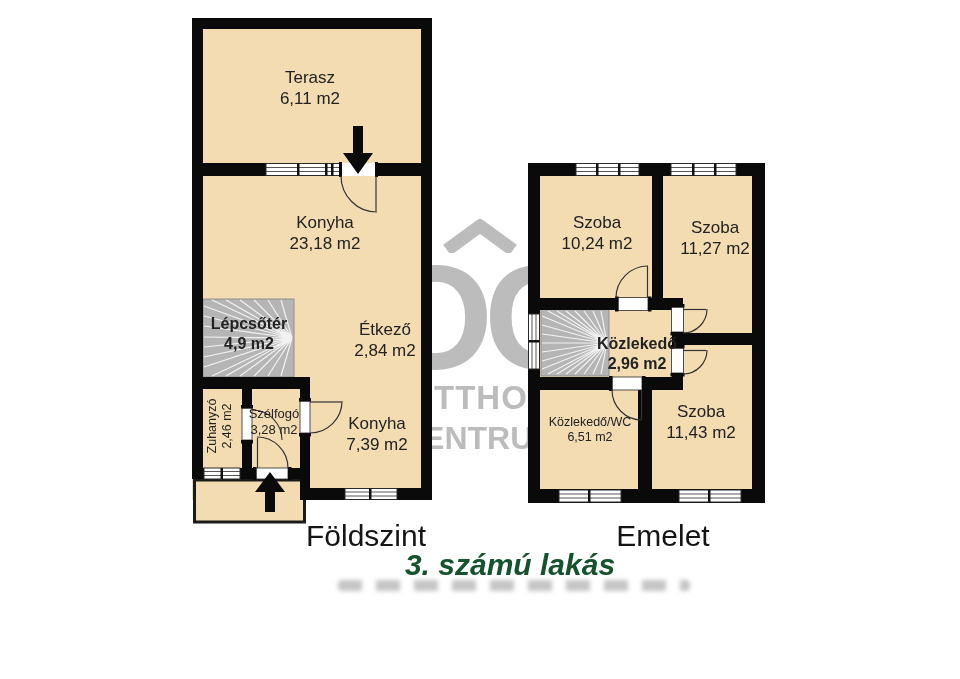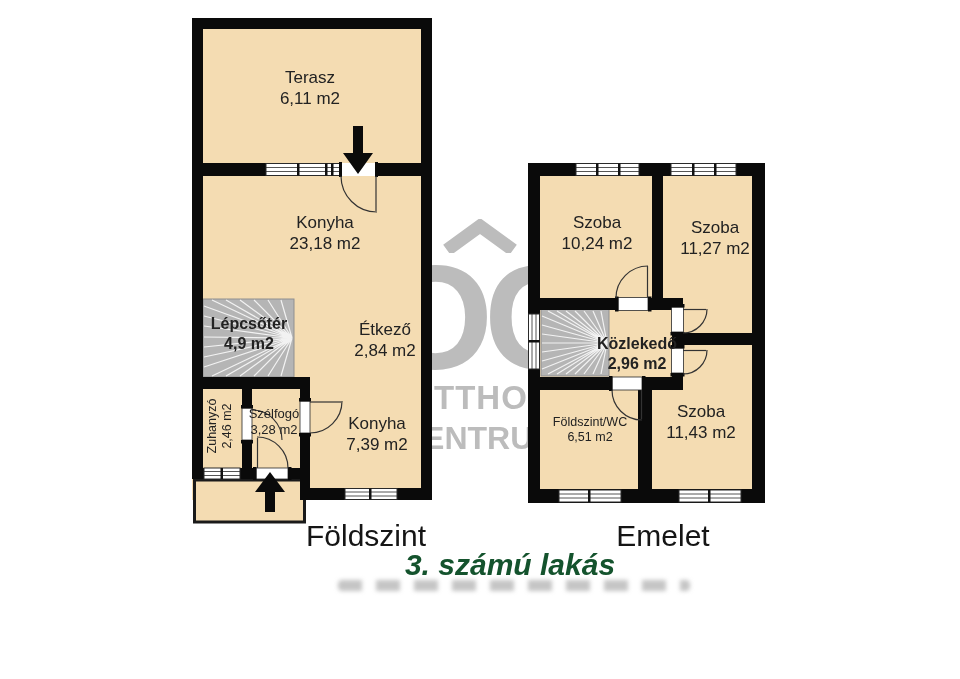--- a/index.html
+++ b/index.html
@@ -266,21 +266,21 @@
   </div>
   <div class="room-label fs17" style="left:715px;top:217px">
     <span>Szoba</span>
     <span>11,27 m2</span>
   </div>
   <div class="room-label fs16" style="left:637px;top:334px">
     <span>Közlekedő</span>
     <span>2,96 m2</span>
   </div>
   <div class="room-label fs12" style="left:590px;top:415px">
-    <span>Földszint/WC</span>
+    <span>Közlekedő/WC</span>
     <span>6,51 m2</span>
   </div>
   <div class="room-label fs17" style="left:701px;top:401px">
     <span>Szoba</span>
     <span>11,43 m2</span>
   </div>
 
   <div class="caption" style="left:663px;top:519px">Emelet</div>
   <div class="caption" style="left:366px;top:519px">Földszint</div>
   <div class="main-title" style="left:510px;top:548px">3. számú lakás</div>

